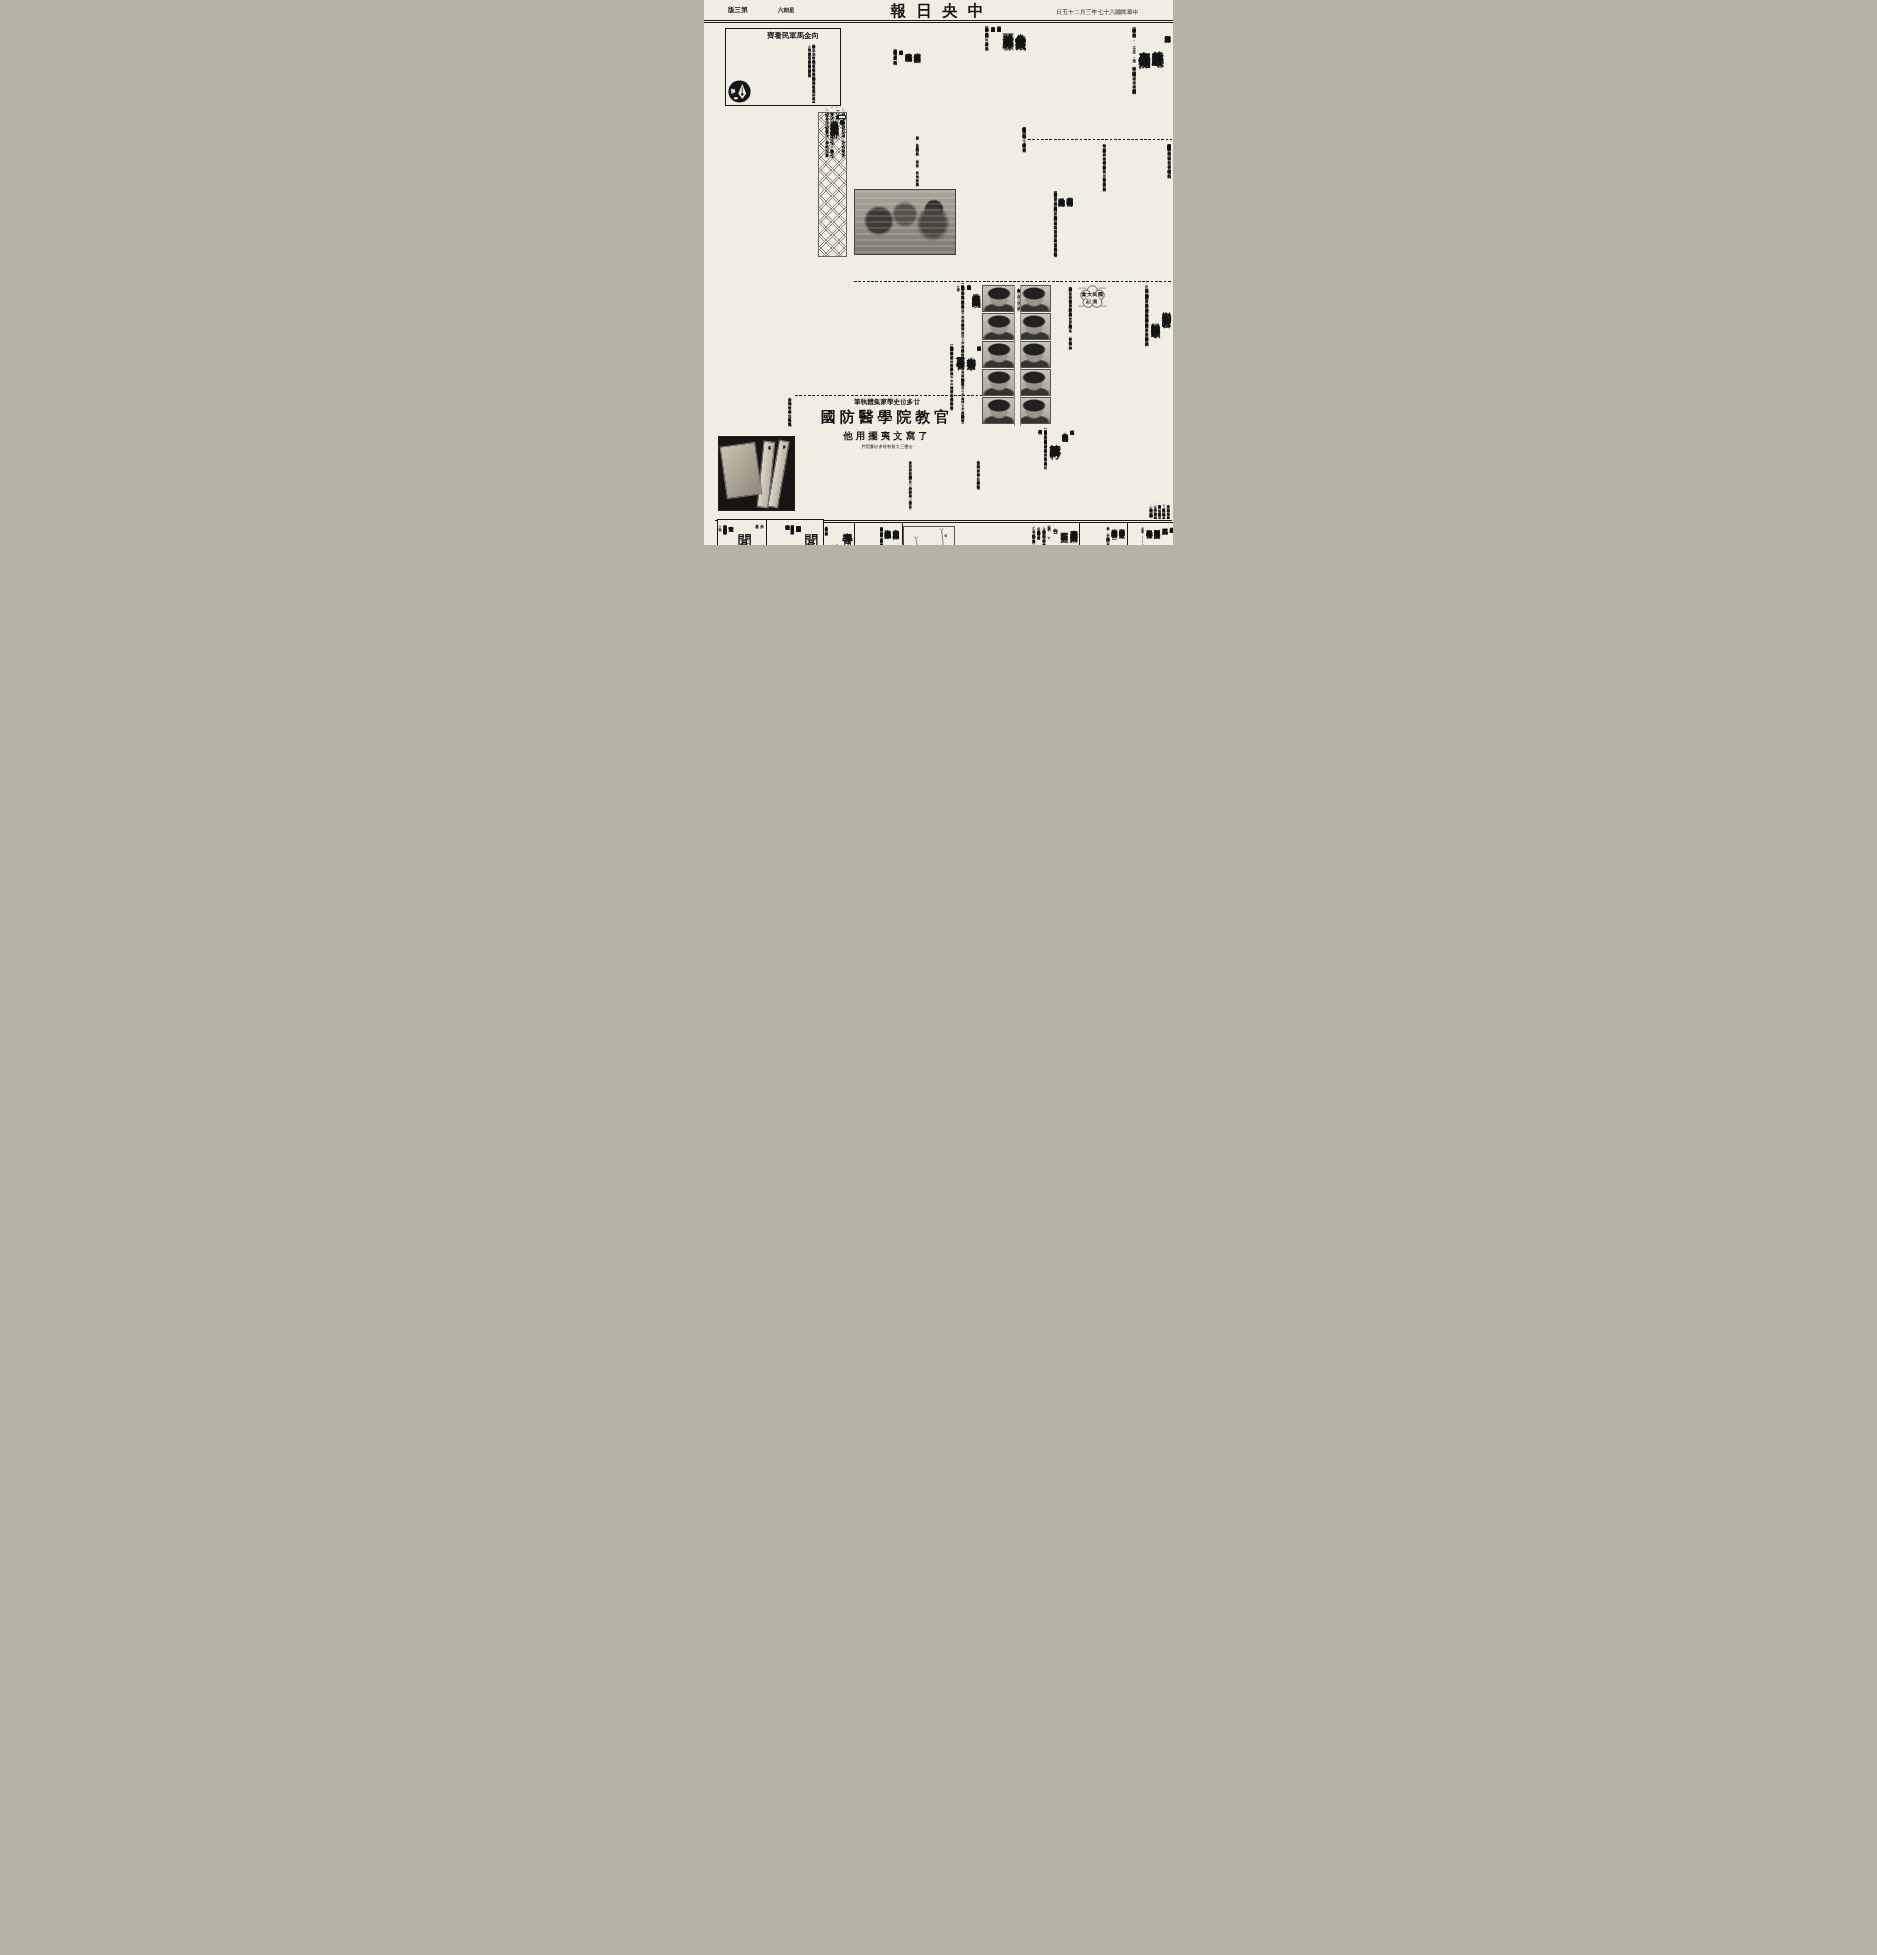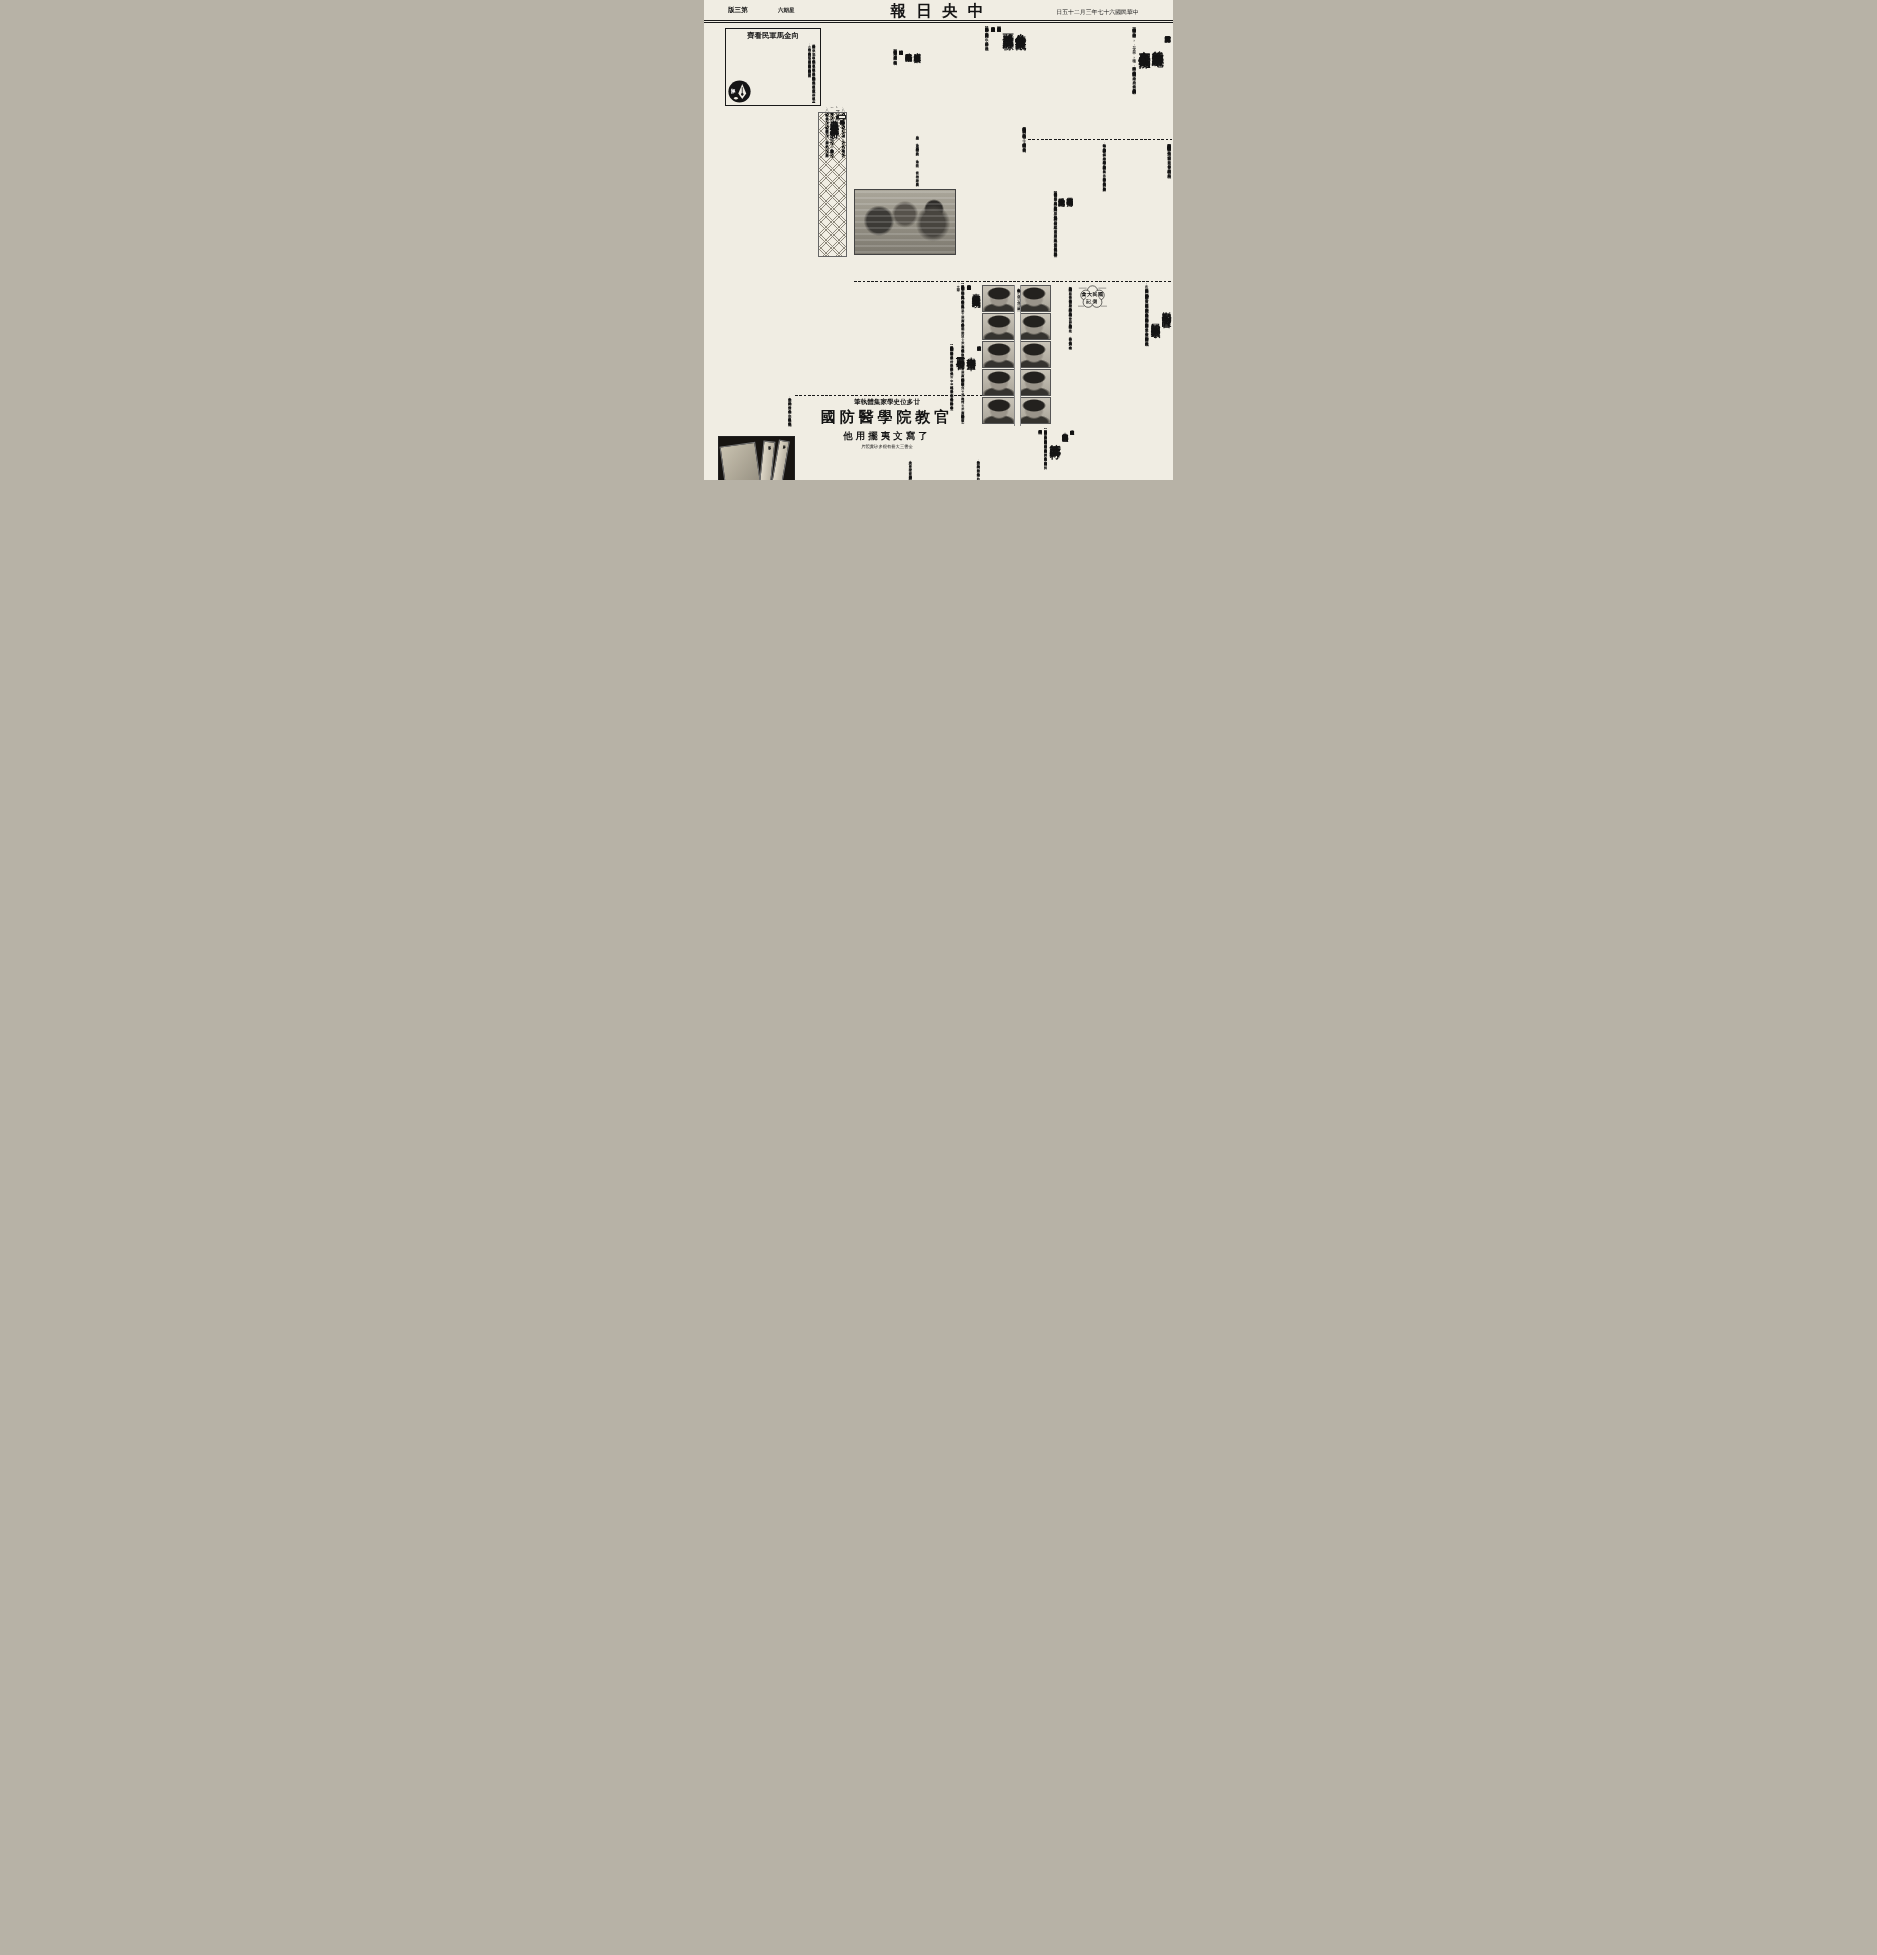--- a/index.html
+++ b/index.html
@@ -1,16 +1,16 @@
 <!DOCTYPE html>
 <html style="font-size:6.3px"><head>
 <meta charset="utf-8">
 <style>
   html,body{margin:0;padding:0;background:#b7b2a6;}
-  .page{position:relative;width:469px;height:480px;margin:0 auto;background:#f0ede3;
+  .page{position:relative;width:469px;height:545px;margin:0 auto;background:#f0ede3;
         font-family:"Liberation Serif","DejaVu Serif",serif;color:#141414;overflow:hidden;}
   .blk{position:absolute;writing-mode:vertical-rl;text-orientation:upright;overflow:hidden;}
   .hblk{position:absolute;overflow:hidden;}
   .body{font-size:3.5px;line-height:4.9px;letter-spacing:0.1px;text-align:justify;}
   .body-sm{font-size:3.1px;line-height:4.3px;letter-spacing:0.1px;text-align:justify;}
   .col{margin:0 0.8px;}
   .h-xxl{font-size:11.7px;font-weight:bold;line-height:1.04;letter-spacing:0.8px;margin:0 1.2px;}
   .h-xl{font-size:9.4px;font-weight:bold;line-height:1.05;letter-spacing:0.8px;margin:0 1.2px;}
   .h-lg{font-size:7px;font-weight:bold;line-height:1.06;letter-spacing:0.4px;margin:0 1.2px;}
   .h-md{font-size:5.5px;font-weight:bold;line-height:1.1;margin:0 0.8px;}
@@ -105,21 +105,21 @@
   <div class="blk" style="left:163px;top:47px;width:54px;height:84px;">
     <div class="h-lg">省府決以鉅額經費</div>
     <div class="h-lg">改善離島居民生活</div>
     <div class="sub" style="font-size:3.7px;">包括修建道路漁港等九項措施</div>
     <div class="body col">【本報中興新村廿四日電】省府今決定自七月開始，運用七千五百萬元的經費，改善離島居民生活。</div>
   </div>
   <div class="blk" style="left:142px;top:133px;width:74px;height:54px;">
     <div class="body-sm col">這些措施包括：―修建道路：屏東縣琉球村等地道路二公里，計三百九十餘萬元。―修建漁港：計一百五十萬元。―發展畜牧：包括雜糧、蔬菜栽培等，並推廣改良農作。</div>
   </div>
 
-  <div class="hblk boxed" style="left:21px;top:28px;width:94px;height:76px;border-width:1px;">
+  <div class="hblk boxed" style="left:21px;top:28px;width:94px;height:76px;border-width:1px;padding-left:20px;">
     <span class="h-rtl" style="font-size:7.4px;margin-top:1.6px;">齊看民軍馬金向</span>
     <div class="blk" style="left:1.6px;top:12.5px;width:89px;height:61px;">
       <div class="body-sm col">國際給予金門的美譽：「地下堡壘，地上花園」，可以略加引申：金門不僅是個戰鬥堡壘，還是座軍事大學。國軍自將校以至士兵，多要在此經過鍛鍊。一位青年預官在閒談中流露他的豪情：到此服役不過三個月，行軍已經超過五千里。金門何嘗是「彈丸之地」！今日的金門，不但遍地蒼翠，而且處處桃紅柳綠。金門大白菜已經出名，在此做個預告：不久大家還會吃到金門的西瓜、葡萄和紅棗。國民大會通過議案，要求全國同胞向金馬軍民看齊。蔣院長也曾一再勸勉大家向金門學習。我們願三復斯言。</div>
     </div>
     <div class="penlogo" style="left:2.3px;bottom:2.3px;">
       <svg viewBox="0 0 58 58" width="23" height="23">
         <circle cx="29" cy="29" r="28" fill="#151515"></circle>
         <path d="M36 10 L46 34 L36 48 L26 34 Z" fill="#f0ede3"></path>
         <line x1="36" y1="18" x2="36" y2="40" stroke="#151515" stroke-width="2"></line>
         <circle cx="36" cy="36" r="3" fill="#151515"></circle>

